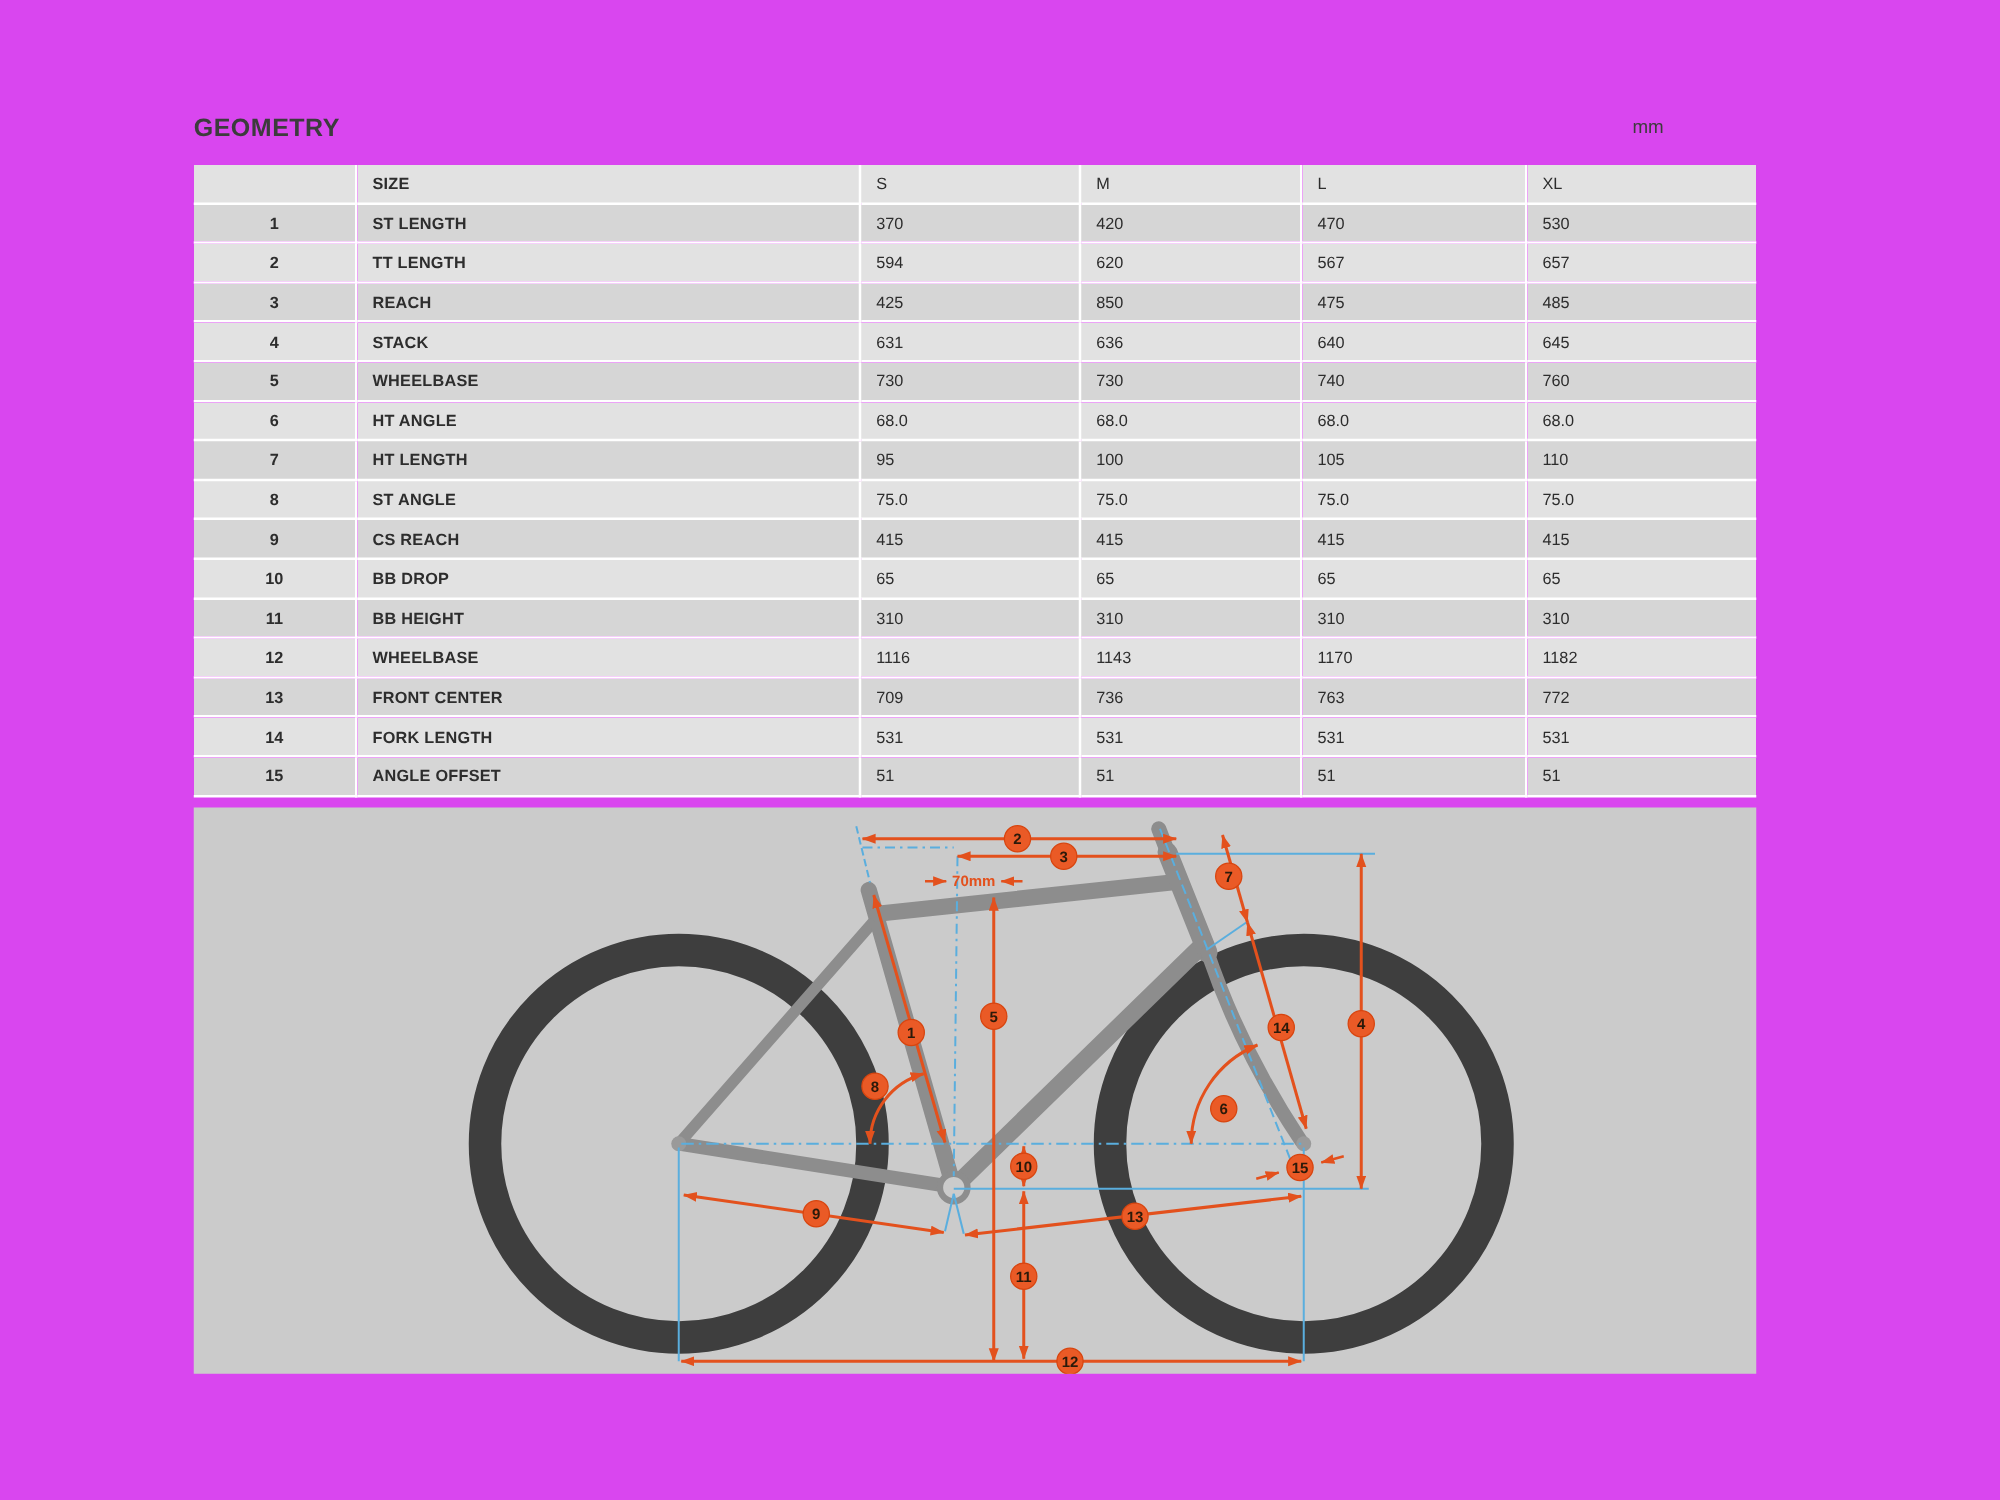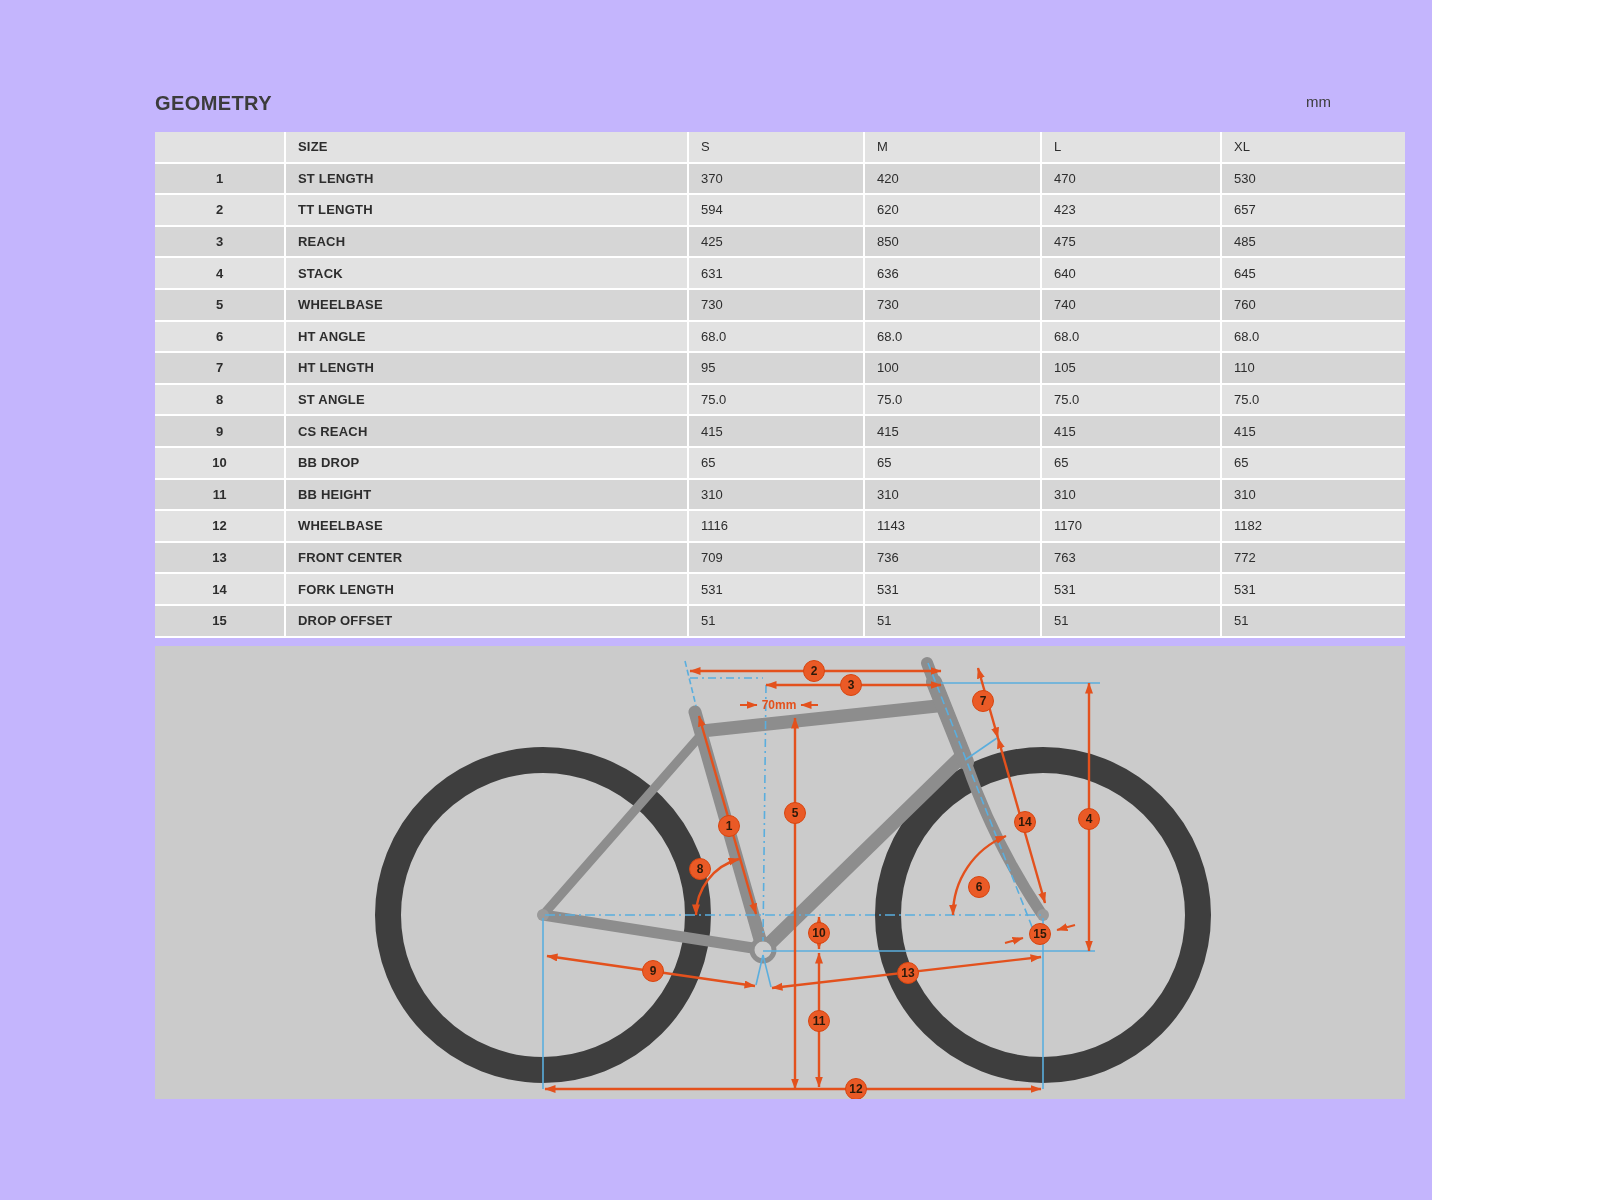--- a/index.html
+++ b/index.html
@@ -1,16 +1,16 @@
 <!DOCTYPE html>
 <html><head>
 <meta charset="utf-8">
 <style>
   html,body{margin:0;padding:0;background:#fff;font-family:"Liberation Sans",sans-serif;}
-  .page{position:relative;width:1432px;height:1200px;background:#c4b5fd;overflow:hidden;}
+  .page{position:relative;width:1600px;height:1200px;background:#d946ef;overflow:hidden;}
   .title{position:absolute;left:155px;top:92px;font-size:20px;font-weight:bold;color:#3c3c3c;letter-spacing:.4px;}
   .unit{position:absolute;left:1306px;top:93px;font-size:15px;font-weight:normal;color:#3c3c3c;}
   table.geo{position:absolute;left:155px;top:132px;width:1250px;border-collapse:collapse;table-layout:fixed;font-size:13px;color:#2d2d2d;}
   table.geo th,table.geo td{border-bottom:2px solid #fff;border-right:2px solid #fff;padding:0 12px;height:29.6px;text-align:left;font-weight:normal;white-space:nowrap;overflow:hidden;vertical-align:middle;}
   table.geo th:last-child,table.geo td:last-child{border-right:none;}
   table.geo thead tr{background:#e2e2e2;}
   table.geo tbody tr:nth-child(odd){background:#d6d6d6;}
   table.geo tbody tr:nth-child(even){background:#e2e2e2;}
   table.geo .num{text-align:center;font-weight:bold;}
   table.geo .bold{font-weight:bold;letter-spacing:.2px;}
@@ -59,21 +59,21 @@
           <td>370</td>
           <td>420</td>
           <td>470</td>
           <td>530</td>
         </tr>
         <tr>
           <td class="num">2</td>
           <td class="bold">TT LENGTH</td>
           <td>594</td>
           <td>620</td>
-          <td>423</td>
+          <td>567</td>
           <td>657</td>
         </tr>
         <tr>
           <td class="num">3</td>
           <td class="bold">REACH</td>
           <td>425</td>
           <td>850</td>
           <td>475</td>
           <td>485</td>
         </tr>
@@ -160,21 +160,21 @@
         <tr>
           <td class="num">14</td>
           <td class="bold">FORK LENGTH</td>
           <td>531</td>
           <td>531</td>
           <td>531</td>
           <td>531</td>
         </tr>
         <tr>
           <td class="num">15</td>
-          <td class="bold">DROP OFFSET</td>
+          <td class="bold">ANGLE OFFSET</td>
           <td>51</td>
           <td>51</td>
           <td>51</td>
           <td>51</td>
         </tr>
       </tbody>
   </table>
 
   <div class="panel">
     <svg width="1250" height="453" viewBox="0 0 1250 453">

